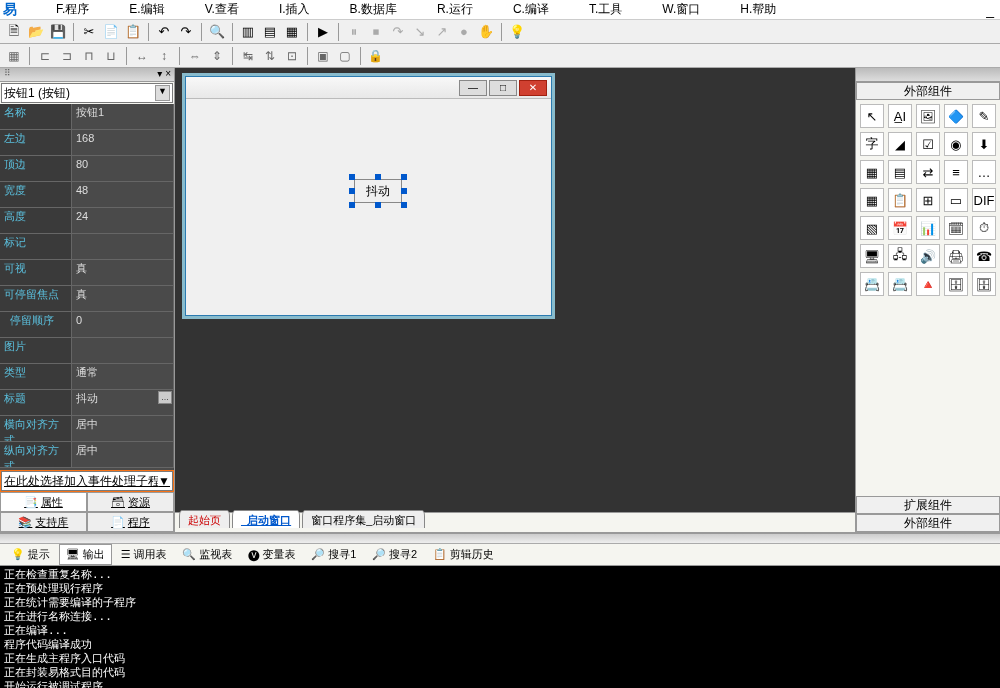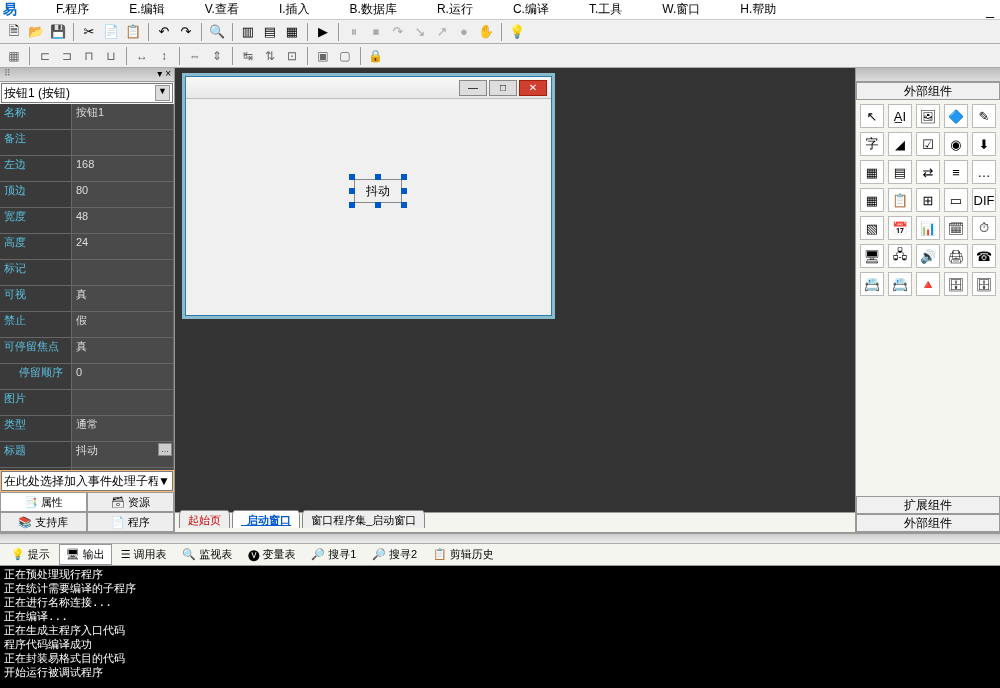--- a/index.html
+++ b/index.html
@@ -25,25 +25,25 @@
 .left-panel .header-strip .dots { margin-left: 4px; color: #666; font-size: 9px; letter-spacing: 1px; }
 .left-panel .header-strip .x-btn { margin-left: auto; padding: 0 3px; cursor: pointer; font-size: 10px; }
 
 .combo { height: 20px; border: 1px solid #7a7a7a; background: #fff; display: flex; align-items: center; padding: 0 2px; margin: 1px; }
 .combo .combo-text { flex: 1; }
 .combo .combo-arrow { width: 15px; height: 16px; background: #ddd; border: 1px solid #999; text-align: center; font-size: 9px; cursor: pointer; }
 
 .prop-grid { flex: 1; background: #4a4a4a; overflow-y: auto; }
 .prop-row { display: flex; height: 26px; border-bottom: 1px solid #666; }
 .prop-key { width: 72px; background: #3a3a3a; color: #5bc0de; padding: 0 4px; font-size: 11px; line-height: 16px; border-right: 1px solid #666; overflow: hidden; }
-.prop-key.indent { padding-left: 19px; }
+.prop-key.indent { padding-left: 10px; }
 .prop-val { flex: 1; background: #4a4a4a; color: #ddd; padding: 0 4px; font-size: 11px; line-height: 16px; border-right: 1px solid #666; position: relative; }
 .prop-val .dots-btn { position: absolute; right: 1px; top: 1px; width: 14px; height: 13px; background: #ccc; border: 1px solid #888; font-size: 8px; text-align: center; line-height: 11px; cursor: pointer; color: #000; }
 
-.left-bottom { background: #fdba74; }
+.left-bottom { background: #f97316; text-decoration: underline; }
 .event-combo { height: 20px; border: 1px solid #7a7a7a; background: #fff; display: flex; align-items: center; padding: 0 2px; margin: 1px; }
 .bottom-tabs { display: flex; flex-wrap: wrap; }
 .bottom-tab { flex: 1; min-width: 48%; height: 20px; border: 1px solid #999; background: #eee; font-size: 11px; display: flex; align-items: center; justify-content: center; gap: 3px; cursor: pointer; }
 .bottom-tab.active { background: #fff; }
 
 .center-panel { flex: 1; background: #333; position: relative; display: flex; flex-direction: column; }
 .designer-area { flex: 1; position: relative; overflow: hidden; }
 .form-window { position: absolute; left: 10px; top: 8px; width: 367px; height: 240px; background: #f0f0f0; border: 1px solid #2a7ab0; box-shadow: 0 0 0 3px #8bc; }
 .form-titlebar { height: 22px; background: linear-gradient(#f8f8f8, #e8e8e8); border-bottom: 1px solid #bbb; display: flex; align-items: center; justify-content: flex-end; padding: 0 4px; gap: 2px; }
 .tbbtn { width: 28px; height: 16px; border: 1px solid #888; background: #ddd; font-size: 10px; text-align: center; line-height: 14px; cursor: pointer; }
@@ -154,24 +154,20 @@
     <div class="combo">
       <span class="combo-text">按钮1 (按钮)</span>
       <span class="combo-arrow">▼</span>
     </div>
     <div class="prop-grid" id="prop-grid">
         <div class="prop-row">
           <div class="prop-key">名称</div>
           <div class="prop-val">按钮1</div>
         </div>
         <div class="prop-row">
-          <div class="prop-key">备注</div>
-          <div class="prop-val"></div>
-        </div>
-        <div class="prop-row">
           <div class="prop-key">左边</div>
           <div class="prop-val">168</div>
         </div>
         <div class="prop-row">
           <div class="prop-key">顶边</div>
           <div class="prop-val">80</div>
         </div>
         <div class="prop-row">
           <div class="prop-key">宽度</div>
           <div class="prop-val">48</div>
@@ -180,24 +176,20 @@
           <div class="prop-key">高度</div>
           <div class="prop-val">24</div>
         </div>
         <div class="prop-row">
           <div class="prop-key">标记</div>
           <div class="prop-val"></div>
         </div>
         <div class="prop-row">
           <div class="prop-key">可视</div>
           <div class="prop-val">真</div>
-        </div>
-        <div class="prop-row">
-          <div class="prop-key">禁止</div>
-          <div class="prop-val">假</div>
         </div>
         <div class="prop-row">
           <div class="prop-key">可停留焦点</div>
           <div class="prop-val">真</div>
         </div>
         <div class="prop-row">
           <div class="prop-key indent">停留顺序</div>
           <div class="prop-val">0</div>
         </div>
         <div class="prop-row">
@@ -340,22 +332,23 @@
     <div class="otab">
         <span class="oicon">🔎</span>
         <span>搜寻2</span>
       </div>
     <div class="otab">
         <span class="oicon">📋</span>
         <span>剪辑历史</span>
       </div>
   </div>
   <div class="output-body" id="output-body">
+      <div>正在检查重复名称...</div>
       <div>正在预处理现行程序</div>
       <div>正在统计需要编译的子程序</div>
       <div>正在进行名称连接...</div>
       <div>正在编译...</div>
+      <div>程序代码编译成功</div>
       <div>正在生成主程序入口代码</div>
-      <div>程序代码编译成功</div>
       <div>正在封装易格式目的代码</div>
       <div>开始运行被调试程序</div>
     </div>
 </div>
 
 </body></html>

